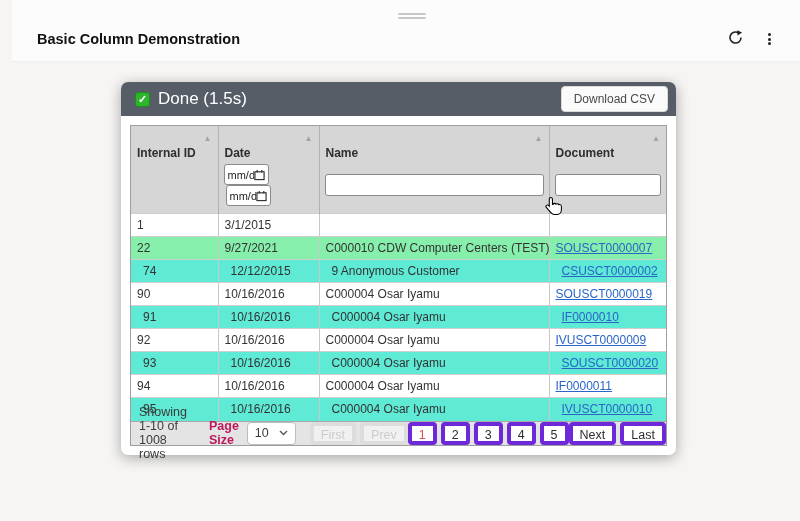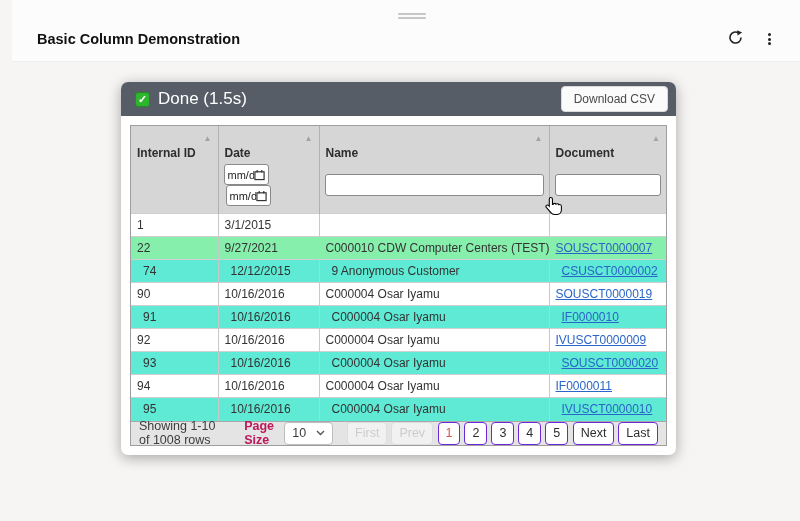--- a/index.html
+++ b/index.html
@@ -57,21 +57,21 @@
   tr.striped td { background:#5eead4;padding-left:12px; }
   tr.hovered td { background:#86efac; }
   a.doc-link { color:#2a65c8; text-decoration:underline; cursor:pointer; }
 
   .table-footer { background:#e4e4e4; border-top:1px solid #a8a8a8; display:flex; align-items:center;
                   padding:4px 8px; font-size:12.5px; color:#3c3c3c; height:24px; }
   .summary { margin-right:22px; }
   .page-size-label { font-weight:bold; color:#be185d; margin-right:8px; }
   .select { display:inline-flex; align-items:center; gap:10px; background:#fff; border:1px solid #bdbdbd; border-radius:4px;
             padding:2px 7px; height:23px; cursor:pointer; margin-right:14px; }
-  .btn { background:#fff; border:1px solid #6d28d9; border-radius:4px; padding:2px 7px; font-size:12.5px; color:#2e2e2e;
+  .btn { background:#fff; border:4px solid #6d28d9; border-radius:4px; padding:2px 7px; font-size:12.5px; color:#2e2e2e;
          height:23px; cursor:pointer; font-family:inherit; }
   .btn + .btn { margin-left:4px; }
   .btn.disabled { color:#ccc; background:#f1f1f1; border-color:#ddd; cursor:default; }
   .btn.active { color:#d9534f; }
   .gap { width:8px; display:inline-block; }
 
   .cursor-overlay { position:absolute; left:545px; top:196px; width:17px; height:19px; pointer-events:none; }
 </style>
 </head>
 <body>

